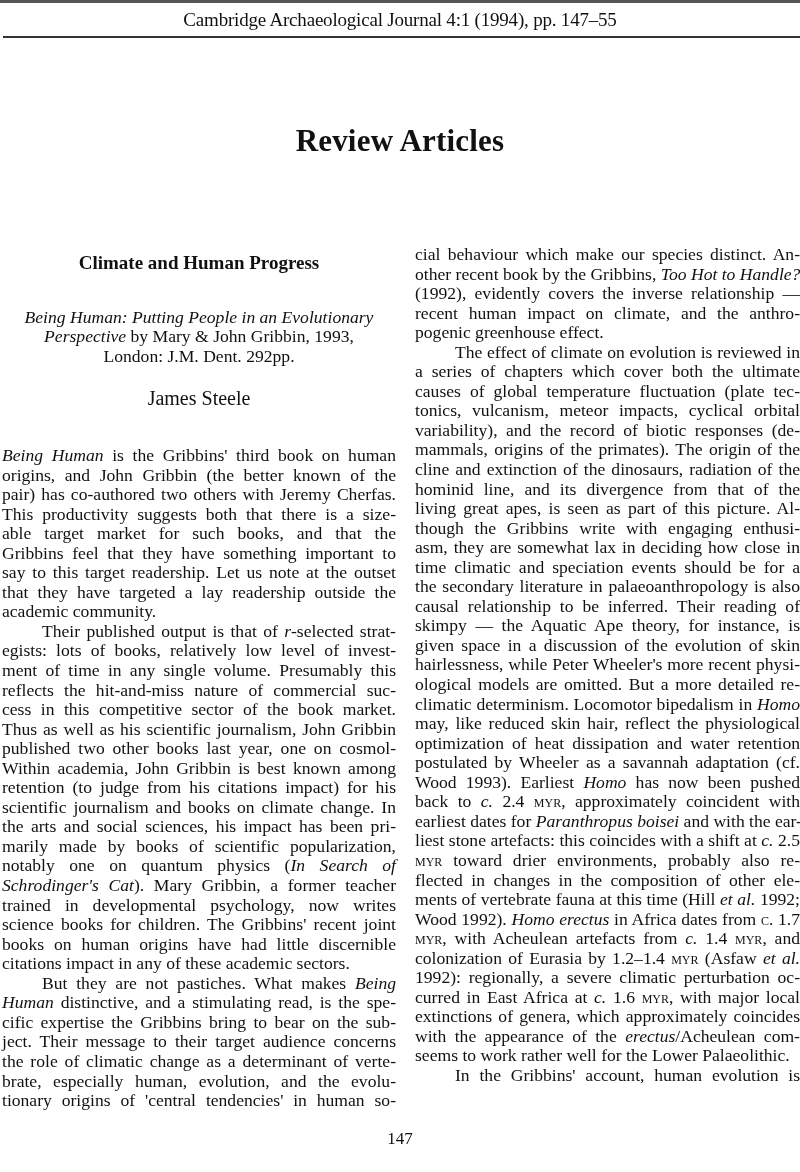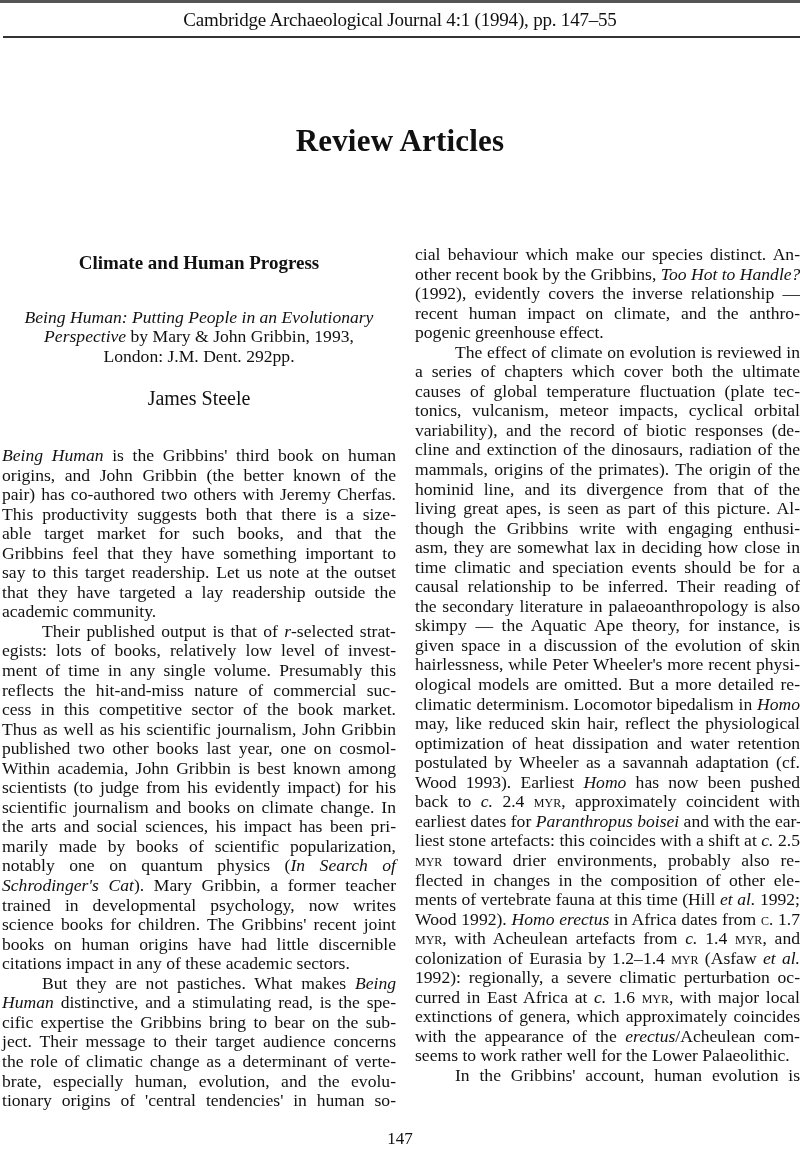--- a/index.html
+++ b/index.html
@@ -76,21 +76,21 @@
     </div>
   <div>
       <span class="line" style="padding-left: 40px;">Their published output is that of <i>r</i>-selected strat-</span>
       <span class="line">egists: lots of books, relatively low level of invest-</span>
       <span class="line">ment of time in any single volume. Presumably this</span>
       <span class="line">reflects the hit-and-miss nature of commercial suc-</span>
       <span class="line">cess in this competitive sector of the book market.</span>
       <span class="line">Thus as well as his scientific journalism, John Gribbin</span>
       <span class="line">published two other books last year, one on cosmol-</span>
       <span class="line">Within academia, John Gribbin is best known among</span>
-      <span class="line">scientists (to judge from his evidently impact) for his</span>
+      <span class="line">retention (to judge from his citations impact) for his</span>
       <span class="line">scientific journalism and books on climate change. In</span>
       <span class="line">the arts and social sciences, his impact has been pri-</span>
       <span class="line">marily made by books of scientific popularization,</span>
       <span class="line">notably one on quantum physics (<i>In Search of</i></span>
       <span class="line"><i>Schrodinger's Cat</i>). Mary Gribbin, a former teacher</span>
       <span class="line">trained in developmental psychology, now writes</span>
       <span class="line">science books for children. The Gribbins' recent joint</span>
       <span class="line">books on human origins have had little discernible</span>
       <span class="line last">citations impact in any of these academic sectors.</span>
     </div>
@@ -112,29 +112,29 @@
       <span class="line">(1992), evidently covers the inverse relationship —</span>
       <span class="line">recent human impact on climate, and the anthro-</span>
       <span class="line last">pogenic greenhouse effect.</span>
     </div>
   <div>
       <span class="line" style="padding-left: 40px;">The effect of climate on evolution is reviewed in</span>
       <span class="line">a series of chapters which cover both the ultimate</span>
       <span class="line">causes of global temperature fluctuation (plate tec-</span>
       <span class="line">tonics, vulcanism, meteor impacts, cyclical orbital</span>
       <span class="line">variability), and the record of biotic responses (de-</span>
+      <span class="line">mammals, origins of the primates). The origin of the</span>
       <span class="line">cline and extinction of the dinosaurs, radiation of the</span>
-      <span class="line">mammals, origins of the primates). The origin of the</span>
       <span class="line">hominid line, and its divergence from that of the</span>
       <span class="line">living great apes, is seen as part of this picture. Al-</span>
       <span class="line">though the Gribbins write with engaging enthusi-</span>
       <span class="line">asm, they are somewhat lax in deciding how close in</span>
       <span class="line">time climatic and speciation events should be for a</span>
+      <span class="line">the secondary literature in palaeoanthropology is also</span>
       <span class="line">causal relationship to be inferred. Their reading of</span>
-      <span class="line">the secondary literature in palaeoanthropology is also</span>
       <span class="line">skimpy — the Aquatic Ape theory, for instance, is</span>
       <span class="line">given space in a discussion of the evolution of skin</span>
       <span class="line">hairlessness, while Peter Wheeler's more recent physi-</span>
       <span class="line">ological models are omitted. But a more detailed re-</span>
       <span class="line">climatic determinism. Locomotor bipedalism in <i>Homo</i></span>
       <span class="line">may, like reduced skin hair, reflect the physiological</span>
       <span class="line">optimization of heat dissipation and water retention</span>
       <span class="line">postulated by Wheeler as a savannah adaptation (cf.</span>
       <span class="line">Wood 1993). Earliest <i>Homo</i> has now been pushed</span>
       <span class="line">back to <i>c.</i> 2.4 <span class="sc">MYR</span>, approximately coincident with</span>

